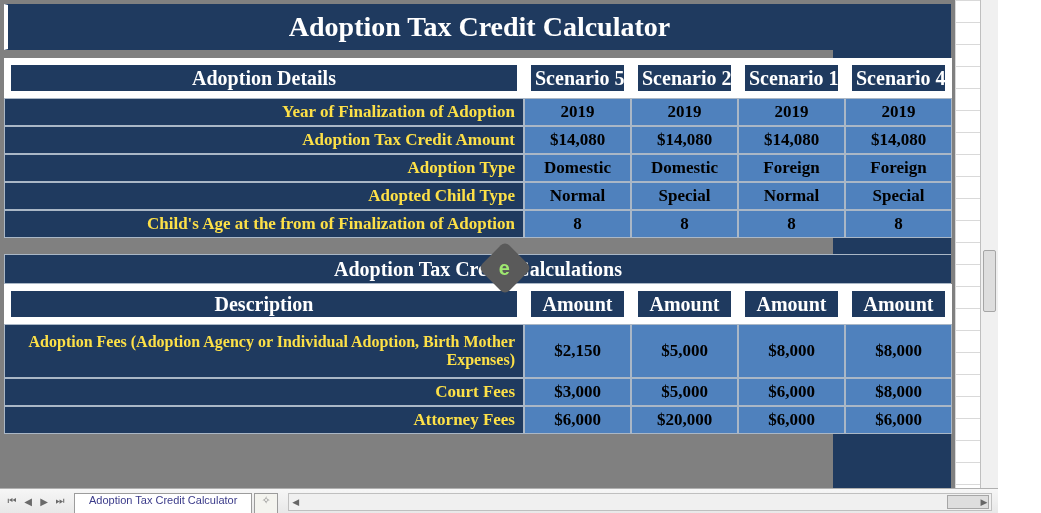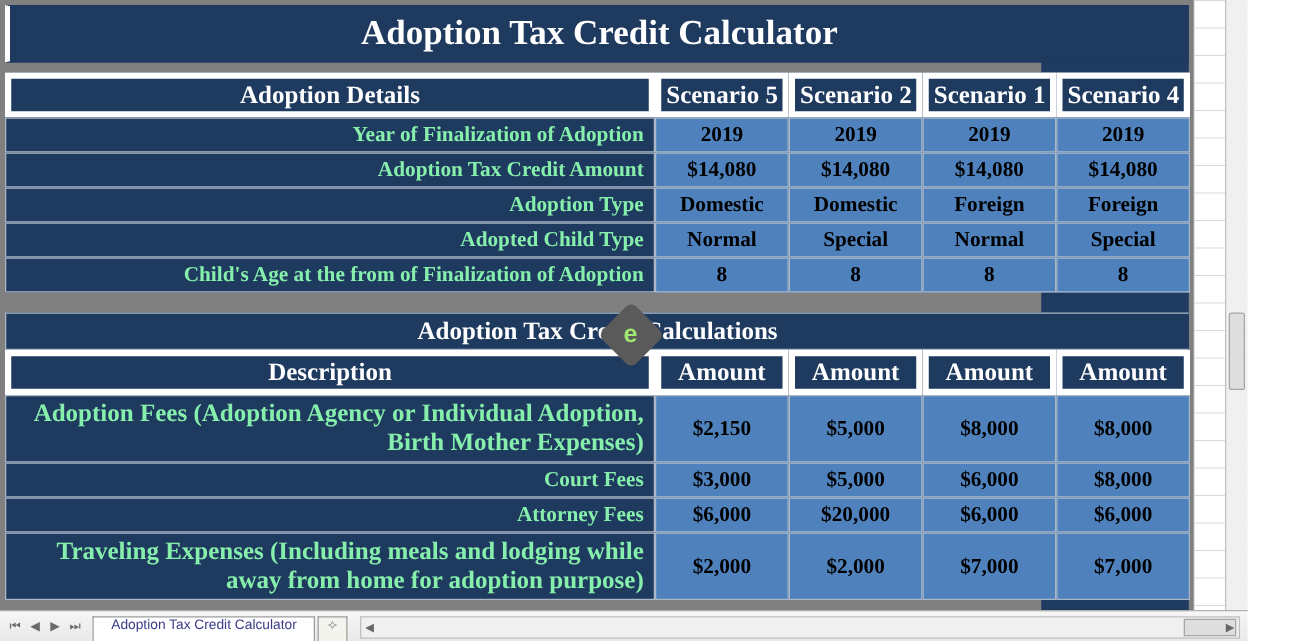--- a/index.html
+++ b/index.html
@@ -17,32 +17,32 @@
   
   .titlebar{background:#1f3a5f;color:#fff;text-align:center;font-weight:bold;font-size:28px;
     height:44px;line-height:44px;border:1px solid #1f3a5f;border-radius:0;margin-bottom:8px;
     border-left:4px solid #fff;border-right:0;}
   
   table.calc{border-collapse:separate;border-spacing:0;width:100%;table-layout:fixed;}
   table.calc col.desc{width:520px;}
   table.calc col.sc{width:107px;}
   
   td.hd{background:#1f3a5f;color:#fff;font-weight:bold;font-size:20px;text-align:center;
-    height:26px;border:5px solid #ffffff;padding:0 4px;white-space:nowrap;}
+    height:26px;border:7px solid #ffffff;padding:0 4px;white-space:nowrap;}
   td.hd.descC{text-align:center;}
   
-  td.lbldark{background:#1f3a5f;color:#86efac;font-weight:bold;text-align:right;font-size:17px;
+  td.lbldark{background:#1f3a5f;color:#fde047;font-weight:bold;text-align:right;font-size:17px;
     border:1px solid #aab7c6;padding:2px 8px;height:22px;}
   td.val{background:#4f81bd;color:#000000;font-weight:bold;text-align:center;font-size:17px;
     border:1px solid #aab7c6;padding:2px 6px;height:22px;}
   
   .sectionbar{background:#1f3a5f;color:#fff;font-weight:bold;font-size:20px;text-align:center;
     height:28px;line-height:28px;border:1px solid #aab7c6;margin-top:16px;border-right:none;}
   
-  td.lbldark.wrap{white-space:normal;height:46px;font-size:20px;line-height:1.15;padding:3px 8px;}
+  td.lbldark.wrap{white-space:normal;height:46px;font-size:16px;line-height:1.15;padding:3px 8px;}
   td.val.tall{height:46px;margin-top:45px;}
 
   
   #tabbar{position:absolute;left:0;right:0;bottom:0;height:24px;background:linear-gradient(#f6f6f6,#e8e8e8);
     border-top:1px solid #b0b0b0;display:flex;align-items:flex-end;}
   #tabbar .navbtns{display:flex;align-items:center;padding:0 4px;height:100%;}
   #tabbar .navbtn{width:14px;height:14px;margin:0 1px;display:flex;align-items:center;justify-content:center;
     color:#6a6a6a;font-size:10px;cursor:pointer;}
   #tabbar .tab{height:20px;line-height:20px;padding:0 14px;margin-left:2px;background:#fff;
     border:1px solid #9c9c9c;border-bottom:none;border-radius:0 0 0 0;font:11px Tahoma,Arial,sans-serif;
@@ -161,27 +161,20 @@
               <td class="val">$6,000</td>
               <td class="val">$8,000</td>
             </tr>
             <tr>
               <td class="lbldark">Attorney Fees</td>
               <td class="val">$6,000</td>
               <td class="val">$20,000</td>
               <td class="val">$6,000</td>
               <td class="val">$6,000</td>
             </tr>
-            <tr>
-              <td class="lbldark wrap">Traveling Expenses (Including meals and lodging while away from home for adoption purpose)</td>
-              <td class="val tall">$2,000</td>
-              <td class="val tall">$2,000</td>
-              <td class="val tall">$7,000</td>
-              <td class="val tall">$7,000</td>
-            </tr>
           </tbody>
       </table>
     </div>
   </div>
 
   <div class="wm">
       <span>e</span>
     </div>
 
   <div id="tabbar">

